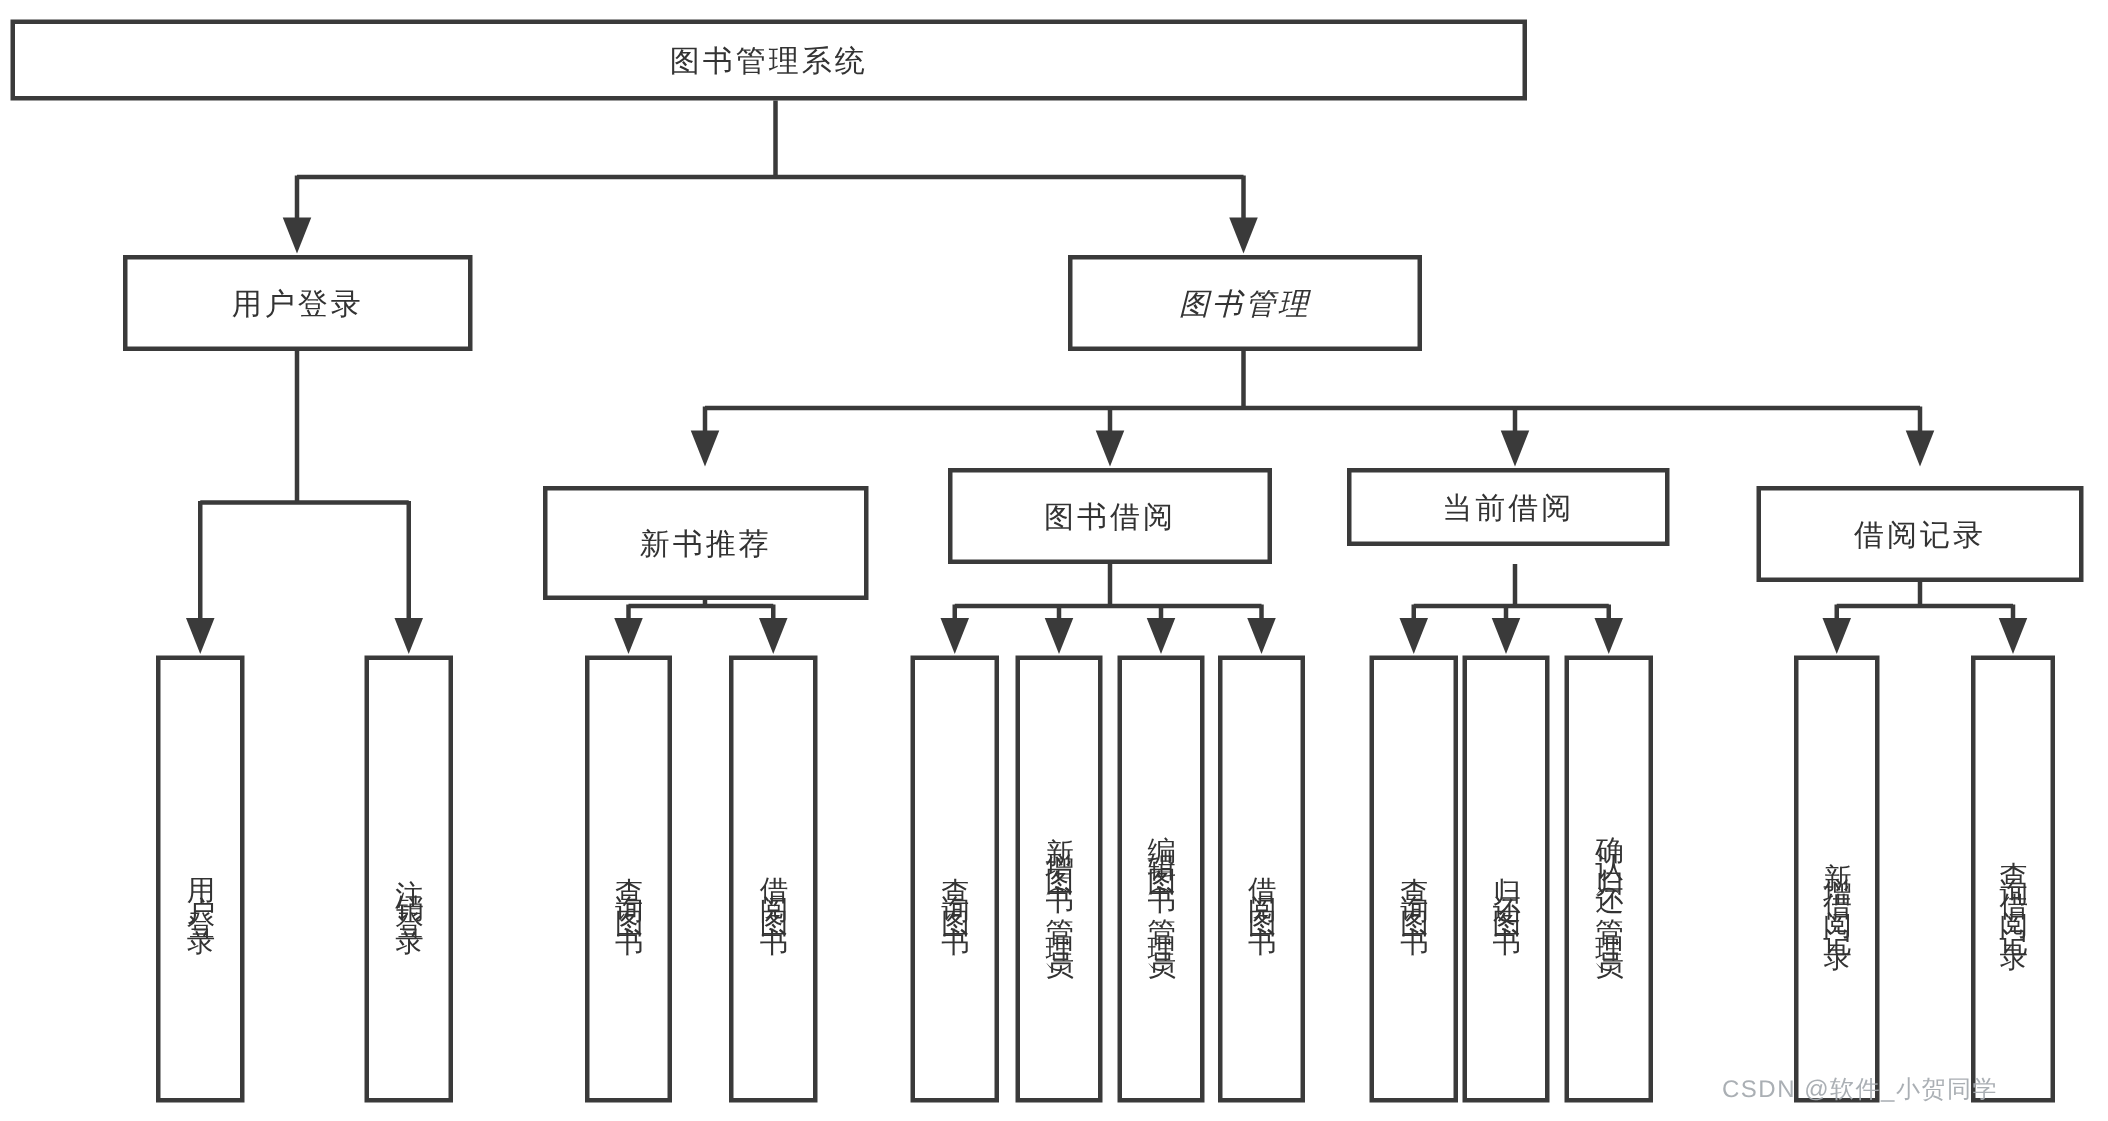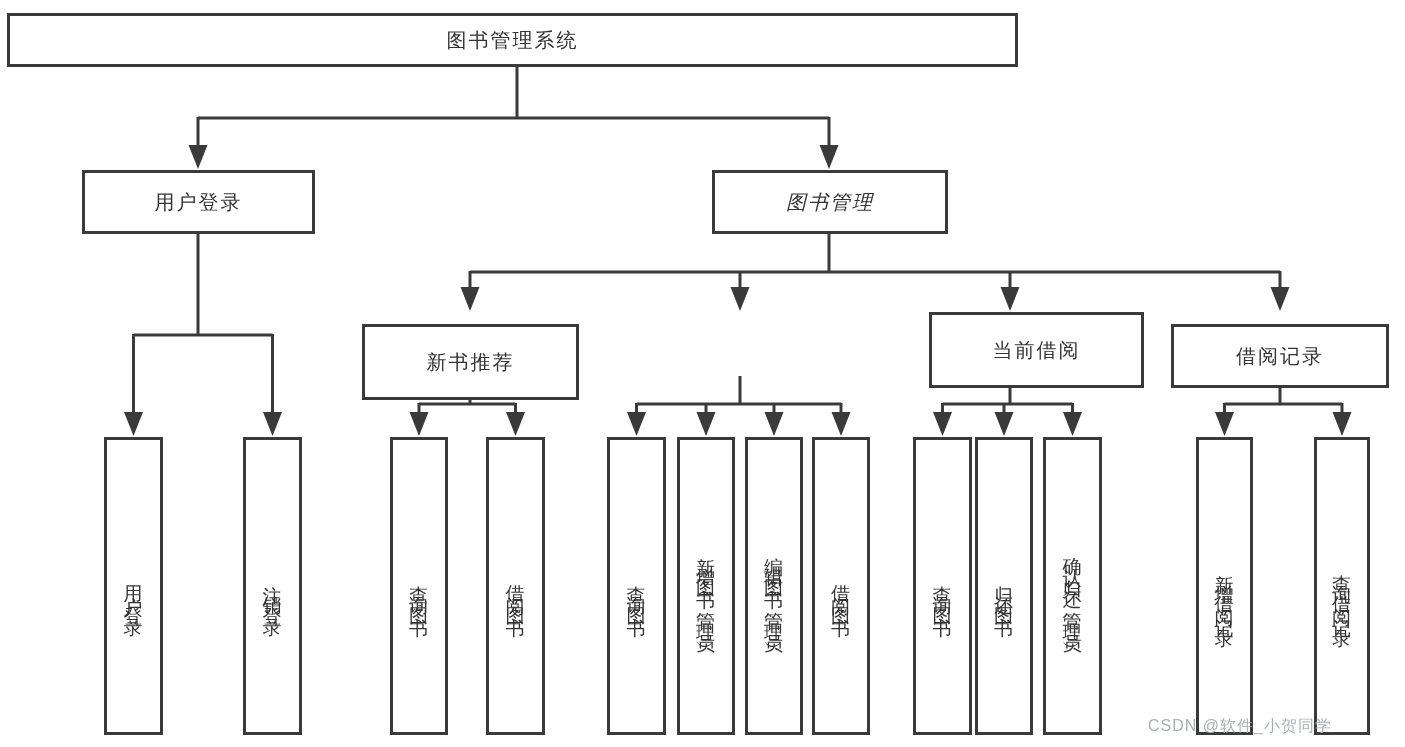--- a/index.html
+++ b/index.html
@@ -142,21 +142,24 @@
   <div class="box hbox" style="left:82px; top:170px; width:233px; height:64px;">
     <span>用户登录</span>
   </div>
   <div class="box hbox" style="left:712px; top:170px; width:236px; height:64px;font-style:italic;">
     <span>图书管理</span>
   </div>
 
   <div class="box hbox" style="left:362px; top:324px; width:217px; height:76px;justify-content:center;">
     <span>新书推荐</span>
   </div>
-  <div class="box hbox" style="left:929px; top:312px; width:215px; height:76px;">
+  <div class="box hbox" style="left:632px; top:312px; width:216px; height:64px;">
+    <span>图书借阅</span>
+  </div>
+  <div class="box hbox" style="left:898px; top:312px; width:215px; height:52px;">
     <span>当前借阅</span>
   </div>
   <div class="box hbox" style="left:1171px; top:324px; width:218px; height:64px;">
     <span>借阅记录</span>
   </div>
 
   <div class="box leaf" style="left:104px; width:59px;">
     <span class="vtext">用户登录</span>
   </div>
   <div class="box leaf" style="left:243px; width:59px;">

